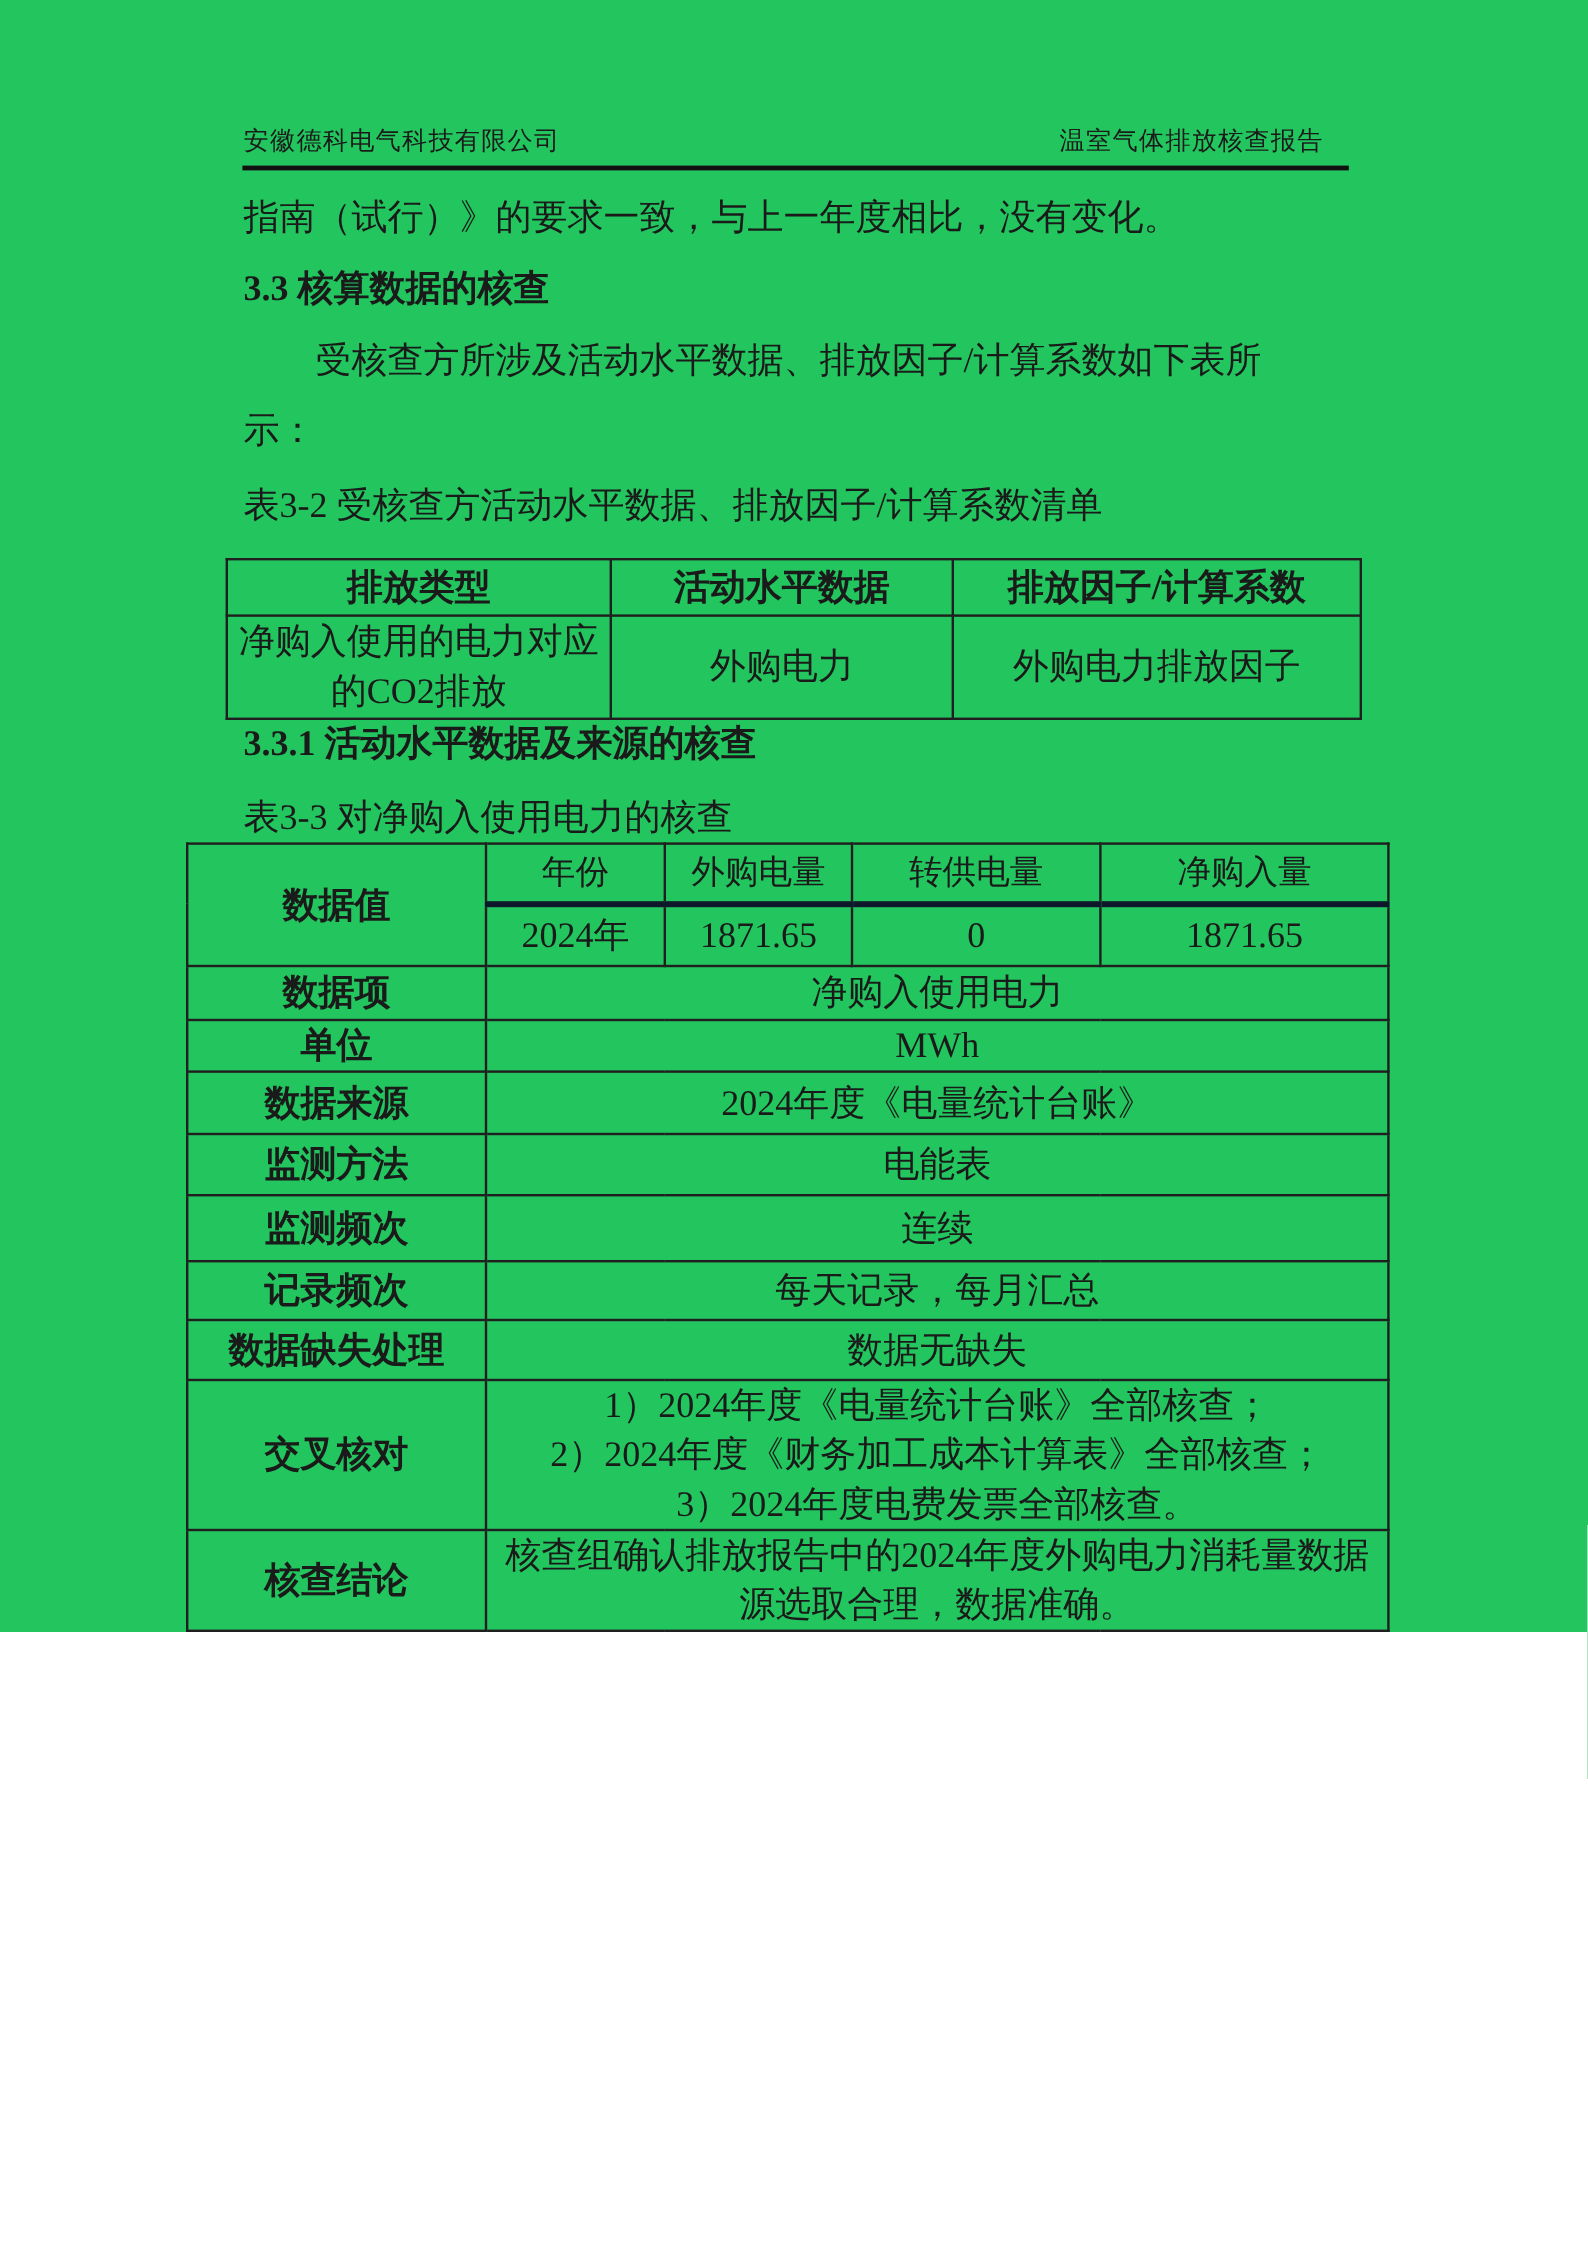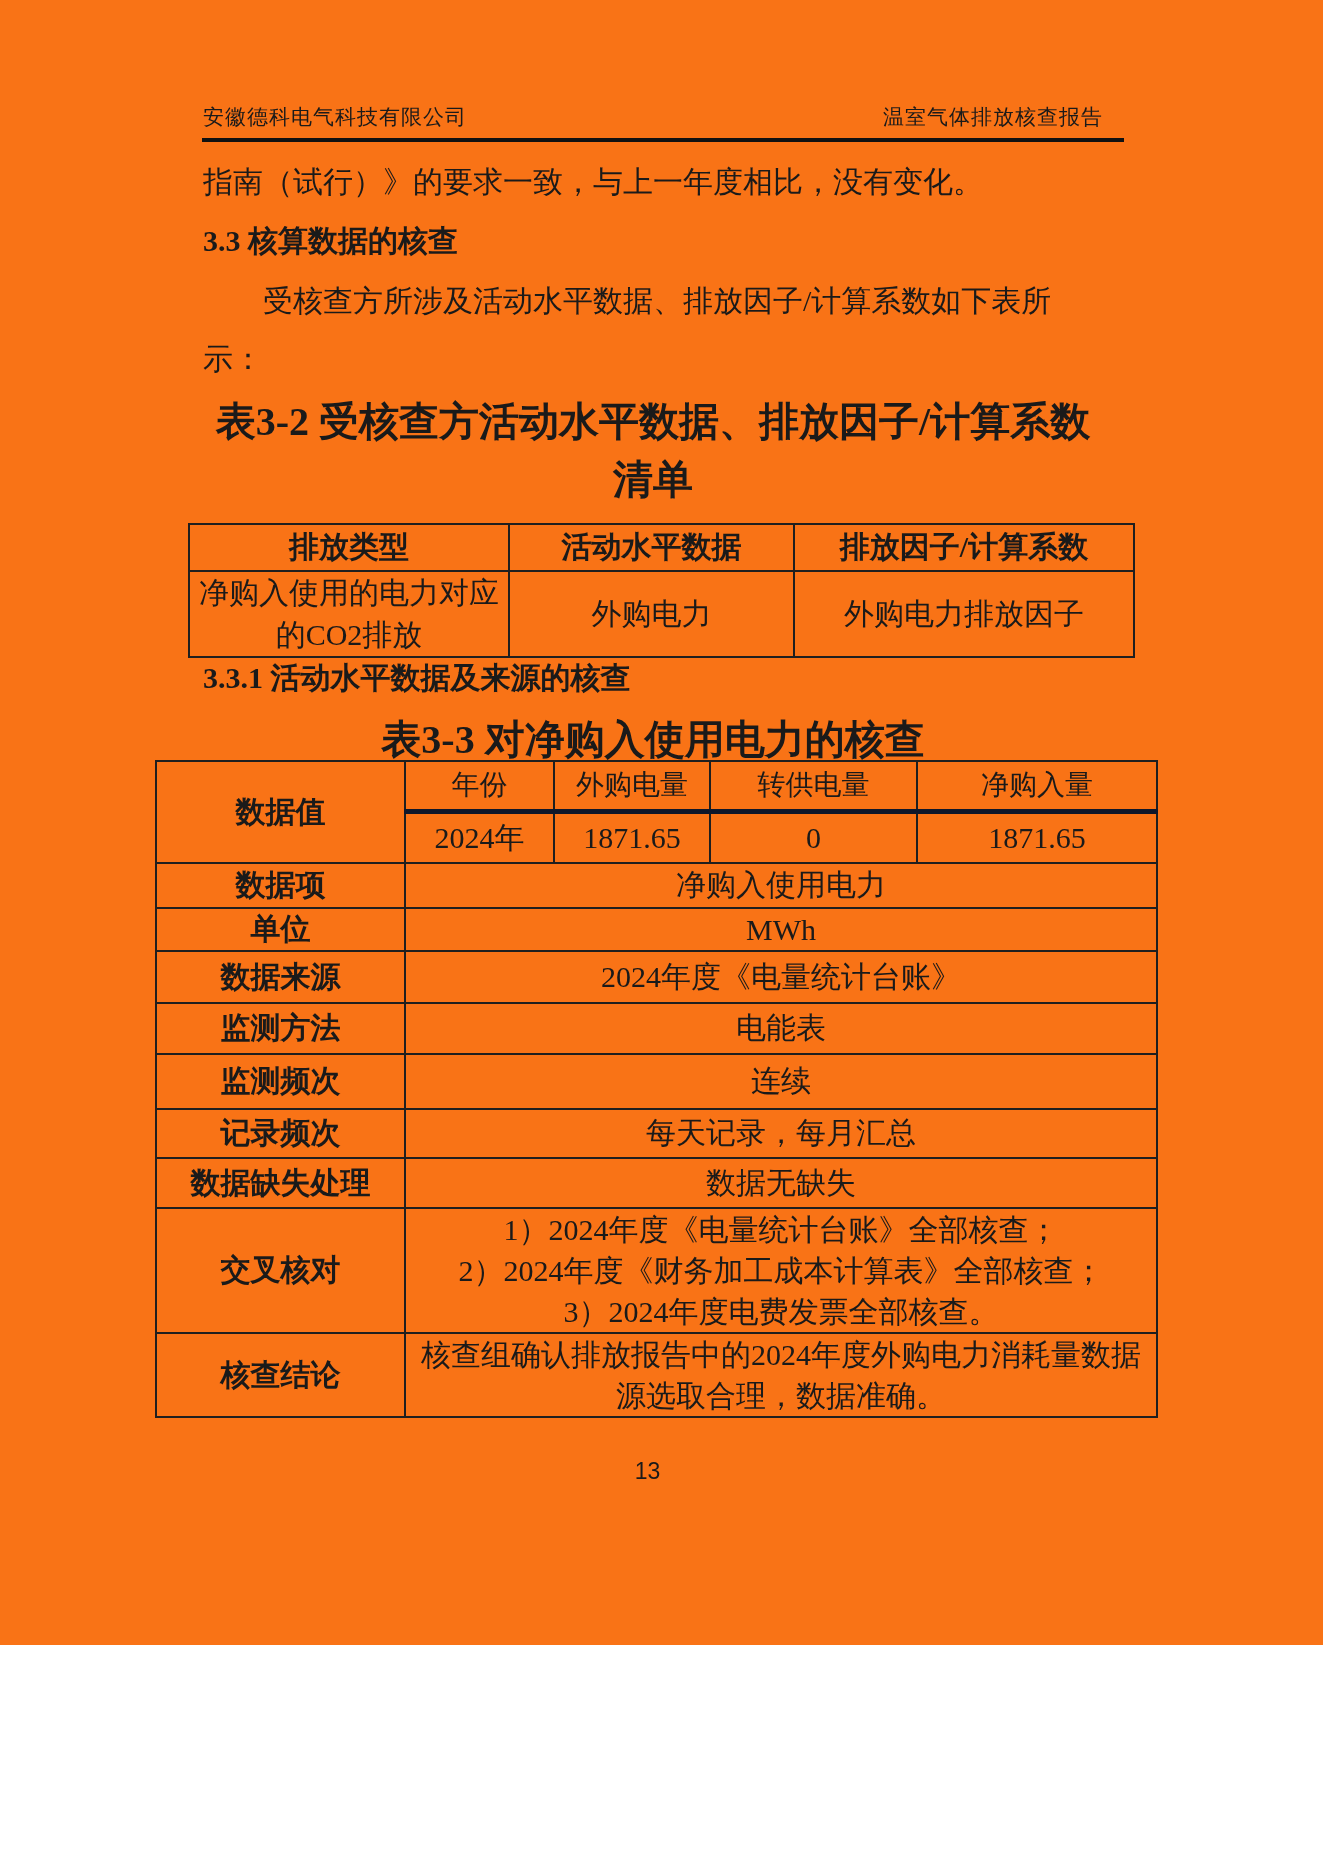--- a/index.html
+++ b/index.html
@@ -1,21 +1,21 @@
 <!DOCTYPE html>
 <html><head>
 <meta charset="utf-8">
 <style>
   * { margin: 0; padding: 0; box-sizing: border-box; }
   html, body { background: #ffffff; }
   .page {
     position: relative;
     width: 1323px;
-    height: 1645px;
-    background: #f97316;
+    height: 1360px;
+    background: #22c55e;
     color: #1a1a1a;
     font-family: "Liberation Serif", "DejaVu Serif", serif;
     padding: 104px 220px 0 203px;
     overflow: hidden;
   }
   
   .doc-header {
     display: flex;
     justify-content: space-between;
     align-items: flex-end;
@@ -39,21 +39,21 @@
     white-space: nowrap;
   }
   .para .pline.end { text-align-last: left; white-space: normal; }
   .para .pline.ind { text-indent: 2em; }
   .p1 { margin-top: 11px; }
   .p3 { margin-top: 11px; }
   .h1line { font-size: 30px; font-weight: 700; line-height: 58px; margin-top: 1px; }
   .h2line { font-size: 30px; font-weight: 700; line-height: 44px; margin-top: -2px; }
   .h3line { font-size: 30px; font-weight: 700; line-height: 44px; margin-top: 15px; }
   .p2 { font-size: 30px; line-height: 58px; margin-top: 2px; text-indent: 2em; }
-  .tcap { font-size: 40px; font-weight: 700; text-align: center; }
+  .tcap { font-size: 30px; font-weight: 400; text-align: left; }
   .cap32 { line-height: 58px; margin-top: 5px; }
   .cap33 { line-height: 40px; margin-top: 20px; }
   
   table {
     border-collapse: collapse;
     table-layout: fixed;
     font-size: 30px;
     color: #1a1a1a;
     border-radius: 23px;
   }

